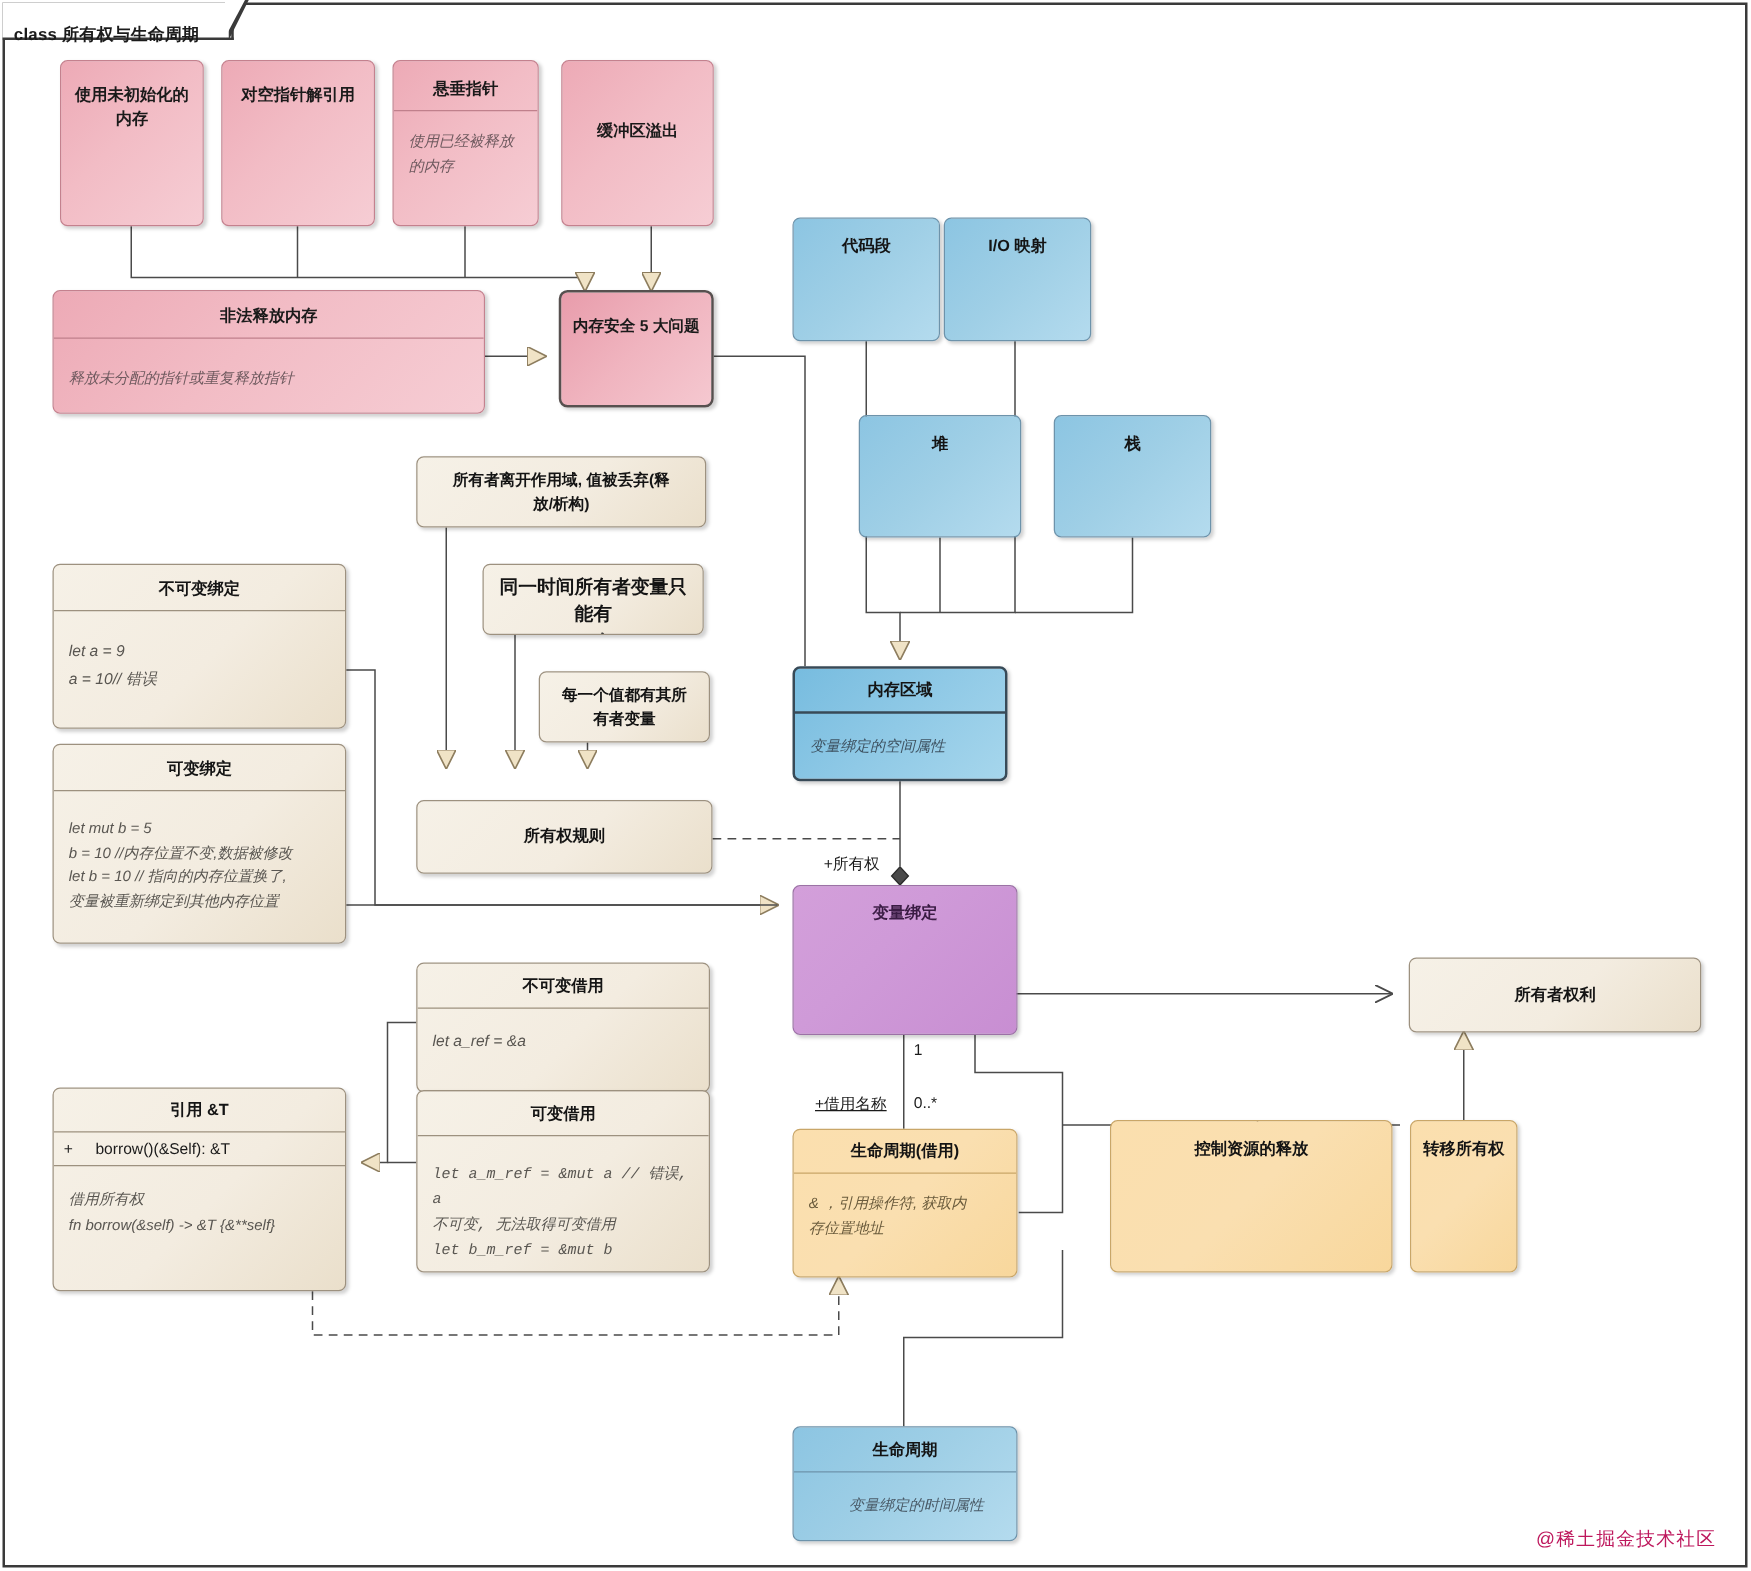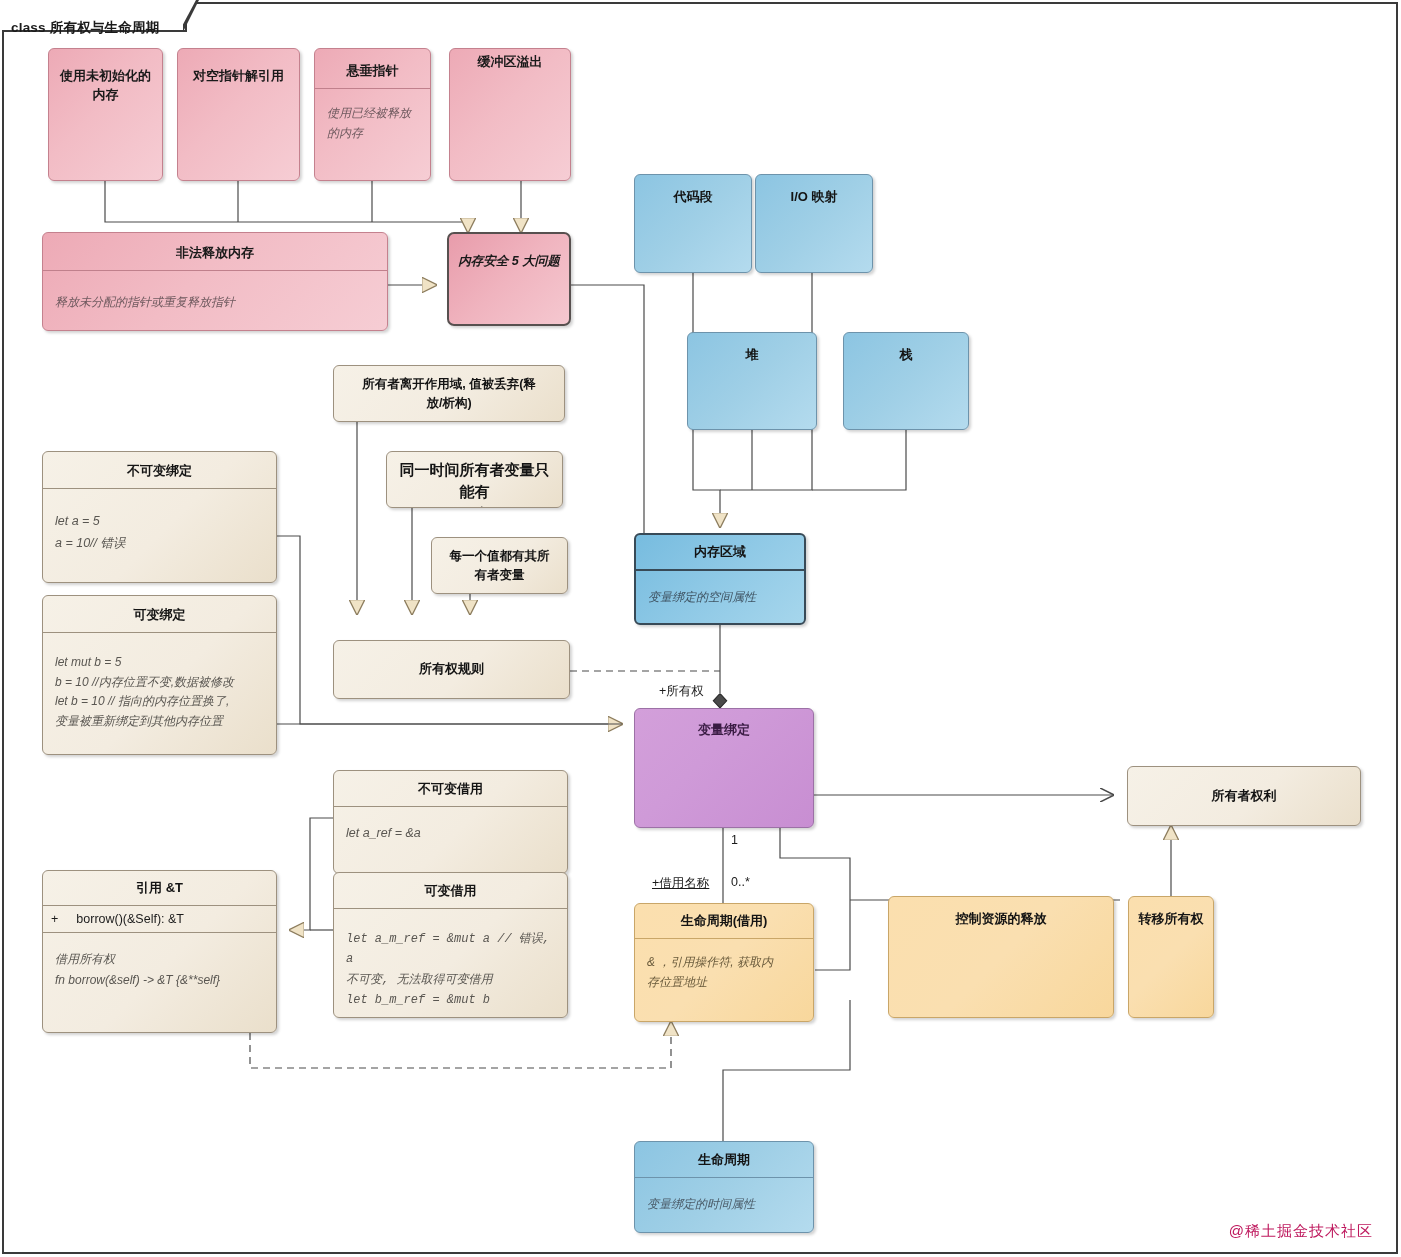--- a/index.html
+++ b/index.html
@@ -255,30 +255,30 @@
   </div>
 
   <div class="node pink" style="left:314px; top:48px; width:117px; height:133px;">
     <div class="hdr" style="padding-top:13px;">悬垂指针</div>
     <div class="sep"></div>
     <div class="body" style="white-space:pre-line; font-size:12px; line-height:1.7; padding-top:14px;">使用已经被释放
 的内存</div>
   </div>
 
   <div class="node pink" style="left:449px; top:48px; width:122px; height:133px;">
-    <div class="hdr" style="padding-top:4px;">缓冲区溢出</div>
+    <div class="hdr" style="padding-top:4px;margin-top:43px;">缓冲区溢出</div>
   </div>
 
   <div class="node pink" style="left:42px; top:232px; width:346px; height:99px;">
     <div class="hdr" style="padding-top:11px;">非法释放内存</div>
     <div class="sep"></div>
     <div class="body" style="padding-top:21px; font-size:12px;">释放未分配的指针或重复释放指针</div>
   </div>
 
-  <div class="node pink pink-strong" style="left:447px; top:232px; width:124px; height:94px;font-style:italic;">
+  <div class="node pink pink-strong" style="left:447px; top:232px; width:124px; height:94px;">
     <div class="hdr" style="padding-top:18px; font-size:12.5px;">内存安全 5 大问题</div>
   </div>
 
   <div class="node blue" style="left:634px; top:174px; width:118px; height:99px;">
     <div class="hdr" style="padding-top:13px;">代码段</div>
   </div>
 
   <div class="node blue" style="left:755px; top:174px; width:118px; height:99px;">
     <div class="hdr" style="padding-top:13px;">I/O 映射</div>
   </div>
@@ -313,21 +313,21 @@
   </div>
 
   <div class="node beige" style="left:333px; top:640px; width:237px; height:59px;">
     <div class="hdr grow">所有权规则</div>
   </div>
 
   <div class="node beige" style="left:42px; top:451px; width:235px; height:132px;">
     <div class="hdr" style="padding-top:10px;">不可变绑定</div>
     <div class="sep"></div>
     <div class="body" style="padding-top:22px;">
-      <div>let a = 5</div>
+      <div>let a = 9</div>
       <div>a = 10// 错误</div>
     </div>
   </div>
 
   <div class="node beige" style="left:42px; top:595px; width:235px; height:160px;">
     <div class="hdr" style="padding-top:10px;">可变绑定</div>
     <div class="sep"></div>
     <div class="body" style="padding-top:20px; line-height:1.65; font-size:12px;">
       <div>let mut b = 5</div>
       <div>b = 10 //内存位置不变,数据被修改</div>
@@ -387,21 +387,21 @@
     <div class="hdr" style="padding-top:13px;">控制资源的释放</div>
   </div>
 
   <div class="node orange" style="left:1128px; top:896px; width:86px; height:122px;">
     <div class="hdr" style="padding-top:13px;text-align:center;">转移所有权</div>
   </div>
 
   <div class="node blue" style="left:634px; top:1141px; width:180px; height:92px;">
     <div class="hdr" style="padding-top:9px;">生命周期</div>
     <div class="sep"></div>
-    <div class="body" style="padding-top:16px; font-size:12px;">变量绑定的时间属性</div>
+    <div class="body" style="padding-top:16px; font-size:12px;margin-left:32px;">变量绑定的时间属性</div>
   </div>
 
   <div class="edge-label" style="left:659px; top:683px;">+所有权</div>
   <div class="edge-label" style="left:731px; top:833px;">1</div>
   <div class="edge-label" style="left:652px; top:875px;text-decoration:underline;">+借用名称</div>
   <div class="edge-label" style="left:731px; top:875px;">0..*</div>
 
   <div id="watermark">@稀土掘金技术社区</div>
 
 </div>

